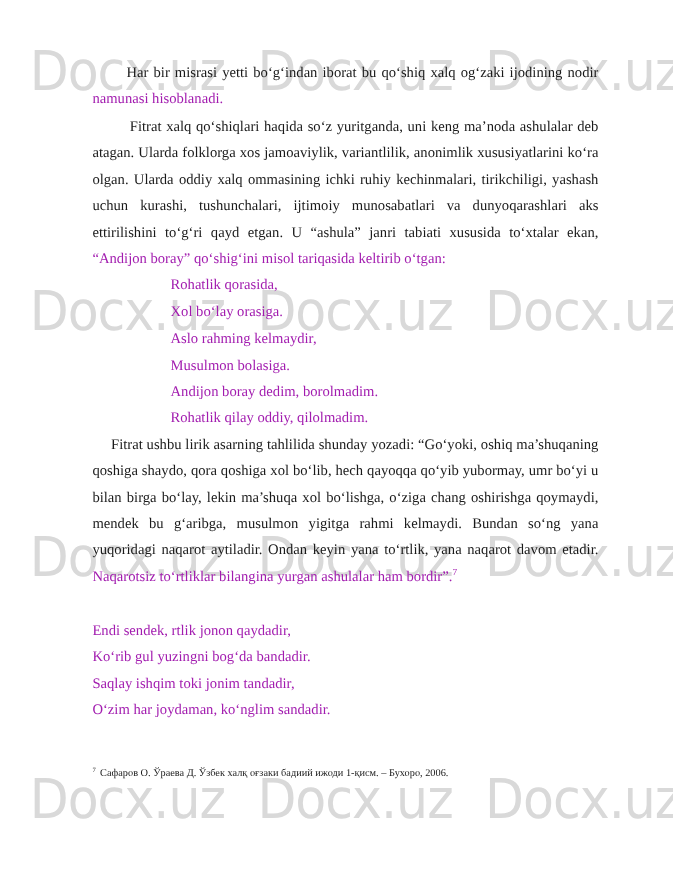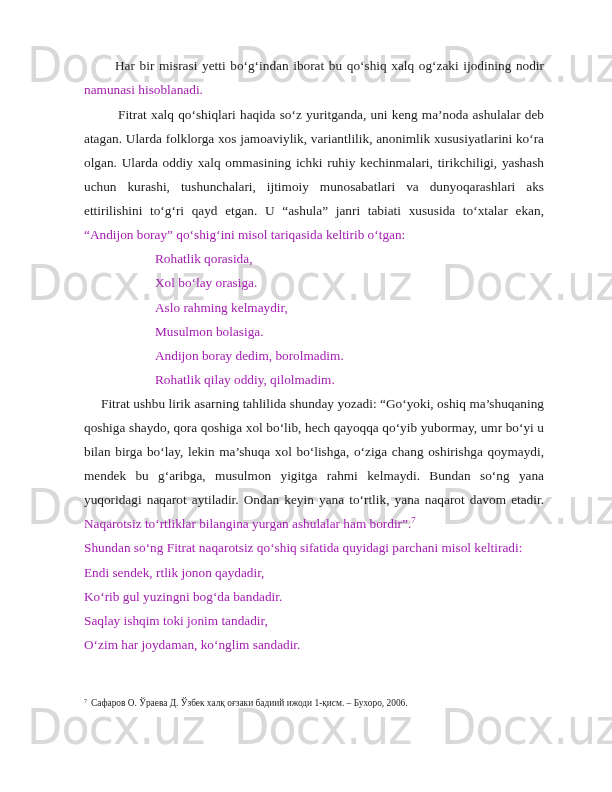--- a/index.html
+++ b/index.html
@@ -89,21 +89,20 @@
     <div class="jline indent-c" style="top:392px">Fitrat ushbu lirik asarning tahlilida shunday yozadi: “Go‘yoki, oshiq ma’shuqaning</div>
     <div class="jline" style="top:416px">qoshiga shaydo, qora qoshiga xol bo‘lib, hech qayoqqa qo‘yib yubormay, umr bo‘yi u</div>
     <div class="jline" style="top:440px">bilan birga bo‘lay, lekin ma’shuqa xol bo‘lishga, o‘ziga chang oshirishga qoymaydi,</div>
     <div class="jline" style="top:464px">mendek bu g‘aribga, musulmon  yigitga rahmi kelmaydi. Bundan so‘ng yana</div>
     <div class="jline" style="top:488px">yuqoridagi naqarot aytiladir. Ondan keyin yana to‘rtlik, yana  naqarot davom etadir.</div>
     <div class="text" style="left:84px;top:512px">
       <span>Naqarotsiz to‘rtliklar bilangina yurgan ashulalar ham bordir”.</span><span class="sup">7</span>
     </div>
   </div>
 
-  <div class="text" style="left:84px;top:536px">Shundan so‘ng Fitrat naqarotsiz qo‘shiq sifatida quyidagi parchani misol keltiradi:</div>
 
   <div>
     <div class="text" style="left:84px;top:561px">Endi sendek, rtlik jonon qaydadir,</div>
     <div class="text" style="left:84px;top:585px">Ko‘rib gul yuzingni bog‘da bandadir.</div>
     <div class="text" style="left:84px;top:609px">Saqlay ishqim toki jonim  tandadir,</div>
     <div class="text" style="left:84px;top:633px">O‘zim har joydaman,  ko‘nglim sandadir.</div>
   </div>
 
   <div class="footnote">
     <span class="fn-mark">7</span><span>Сафаров О. Ўраева Д. Ўзбек халқ оғзаки бадиий ижоди 1-қисм. – Бухоро, 2006.</span>

